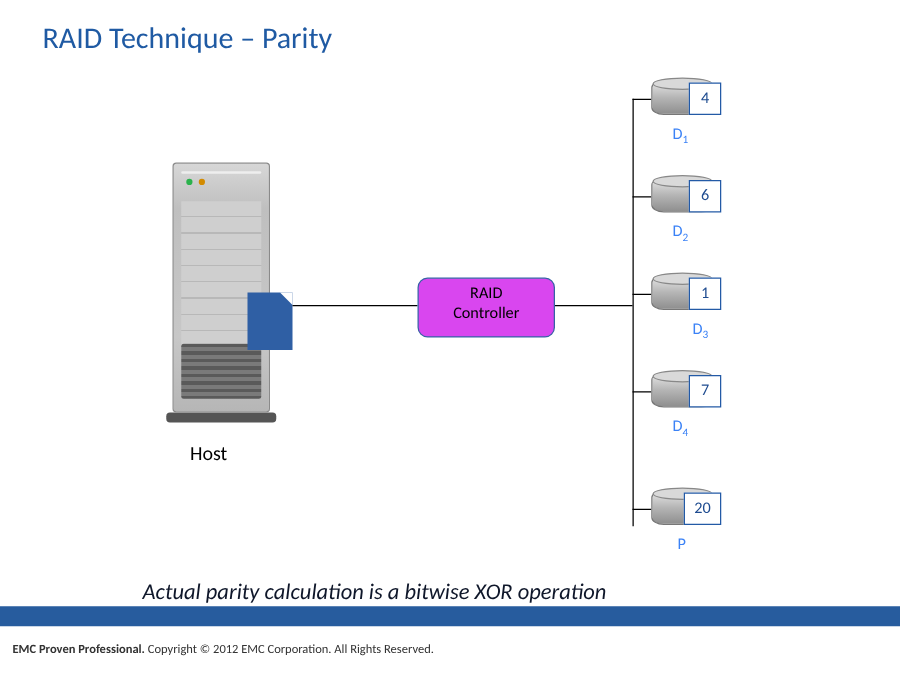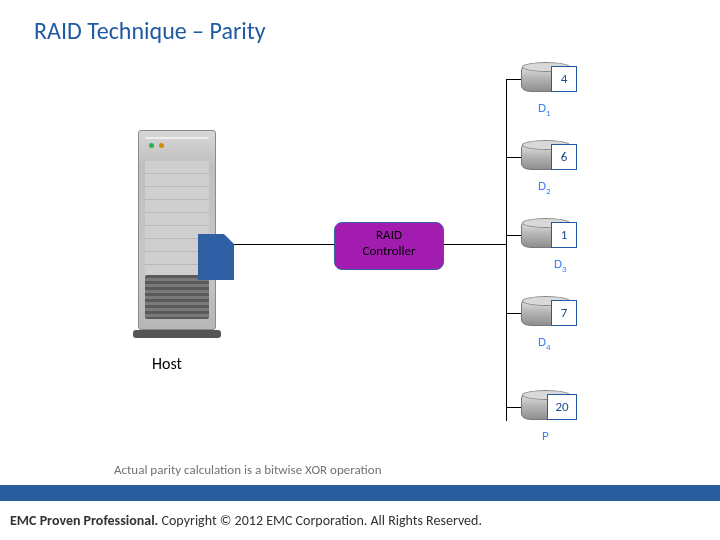--- a/index.html
+++ b/index.html
@@ -1,42 +1,42 @@
 <!DOCTYPE html>
 <html><head>
 <meta charset="utf-8">
 <style>
   html,body{margin:0;padding:0;font-family:"Segoe UI",Calibri,Arial,sans-serif;background:#fff;}
   #stage{position:relative;width:720px;height:540px;overflow:hidden;padding-left:29px;}
   .title{position:absolute;left:34px;top:16px;font-size:24px;color:#1f5aa3;font-weight:400;}
   
   .blueband{position:absolute;left:0;top:485px;width:720px;height:16px;background:#275c9e;}
-  .foot{position:absolute;left:10px;top:512px;font-size:14px;color:#333;}
+  .foot{position:absolute;left:10px;top:512px;font-size:10px;color:#333;}
   .foot .bold{font-weight:700;}
   .pagenum{position:absolute;right:12px;top:510px;font-size:11px;color:#333;}
-  .caption{position:absolute;left:114px;top:462px;font-size:13px;color:#737373;}
+  .caption{position:absolute;left:114px;top:462px;font-size:18px;font-style:italic;color:#0f172a;}
   
   .host-label{position:absolute;left:152px;top:354px;font-size:16px;color:#000;text-align:right;}
   .tower{position:absolute;left:138px;top:126px;width:78px;height:212px;}
   .tower .base{position:absolute;bottom:0;left:-5px;width:88px;height:8px;background:#555;border-radius:3px;}
   .tower .body{position:absolute;left:0;top:4px;bottom:8px;width:78px;border-radius:3px;
     background:linear-gradient(180deg,#d7d7d7 0%,#bfbfbf 18%,#c7c7c7 70%,#b6b6b6 100%);
     border:1px solid #8a8a8a;box-sizing:border-box;}
   .tower .body:before{content:"";position:absolute;left:6px;right:6px;top:6px;height:2px;background:#eee;border-radius:1px;}
   .tower .body:after{content:"";position:absolute;left:6px;right:6px;bottom:10px;height:44px;
     background:repeating-linear-gradient(180deg,#5a5a5a 0 3px,#7a7a7a 3px 6px);border-radius:2px;}
   .tower .bays{position:absolute;left:6px;right:6px;top:30px;height:120px;
     background:repeating-linear-gradient(180deg,#cfcfcf 0 12px,#b8b8b8 12px 13px);}
   .tower .led{position:absolute;left:10px;top:12px;width:5px;height:5px;background:#2bb24c;border-radius:50%;}
   .tower .led2{left:20px;background:#d38b00;}
   .doctab{position:absolute;left:198px;top:234px;width:36px;height:46px;background:#2f5fa4;}
   .doctab:before{content:"";position:absolute;right:0;top:0;width:0;height:0;border-left:10px solid #2f5fa4;border-top:10px solid #fff;}
   
   .raidbox{position:absolute;left:334px;top:222px;width:108px;height:42px;border:1.5px solid #3762a6;border-radius:8px;
-    background:#a21caf;text-align:center;font-size:13px;line-height:16px;padding-top:4px;box-sizing:content-box;color:#000;}
+    background:#d946ef;text-align:center;font-size:13px;line-height:16px;padding-top:4px;box-sizing:content-box;color:#000;}
   
   .wire{position:absolute;background:#000;}
   .hostwire{left:234px;top:244px;width:100px;height:1px;}
   .raid-right{left:444px;top:244px;width:62px;height:1px;}
   .stub{height:1px;}
   
   .bus{position:absolute;left:506px;top:79px;width:1px;height:342px;background:#000;}
   
   .disk{position:absolute;width:50px;height:28px;}
   .disk .cyl{position:absolute;left:0;top:0;width:50px;height:28px;border-radius:10px/6px;

